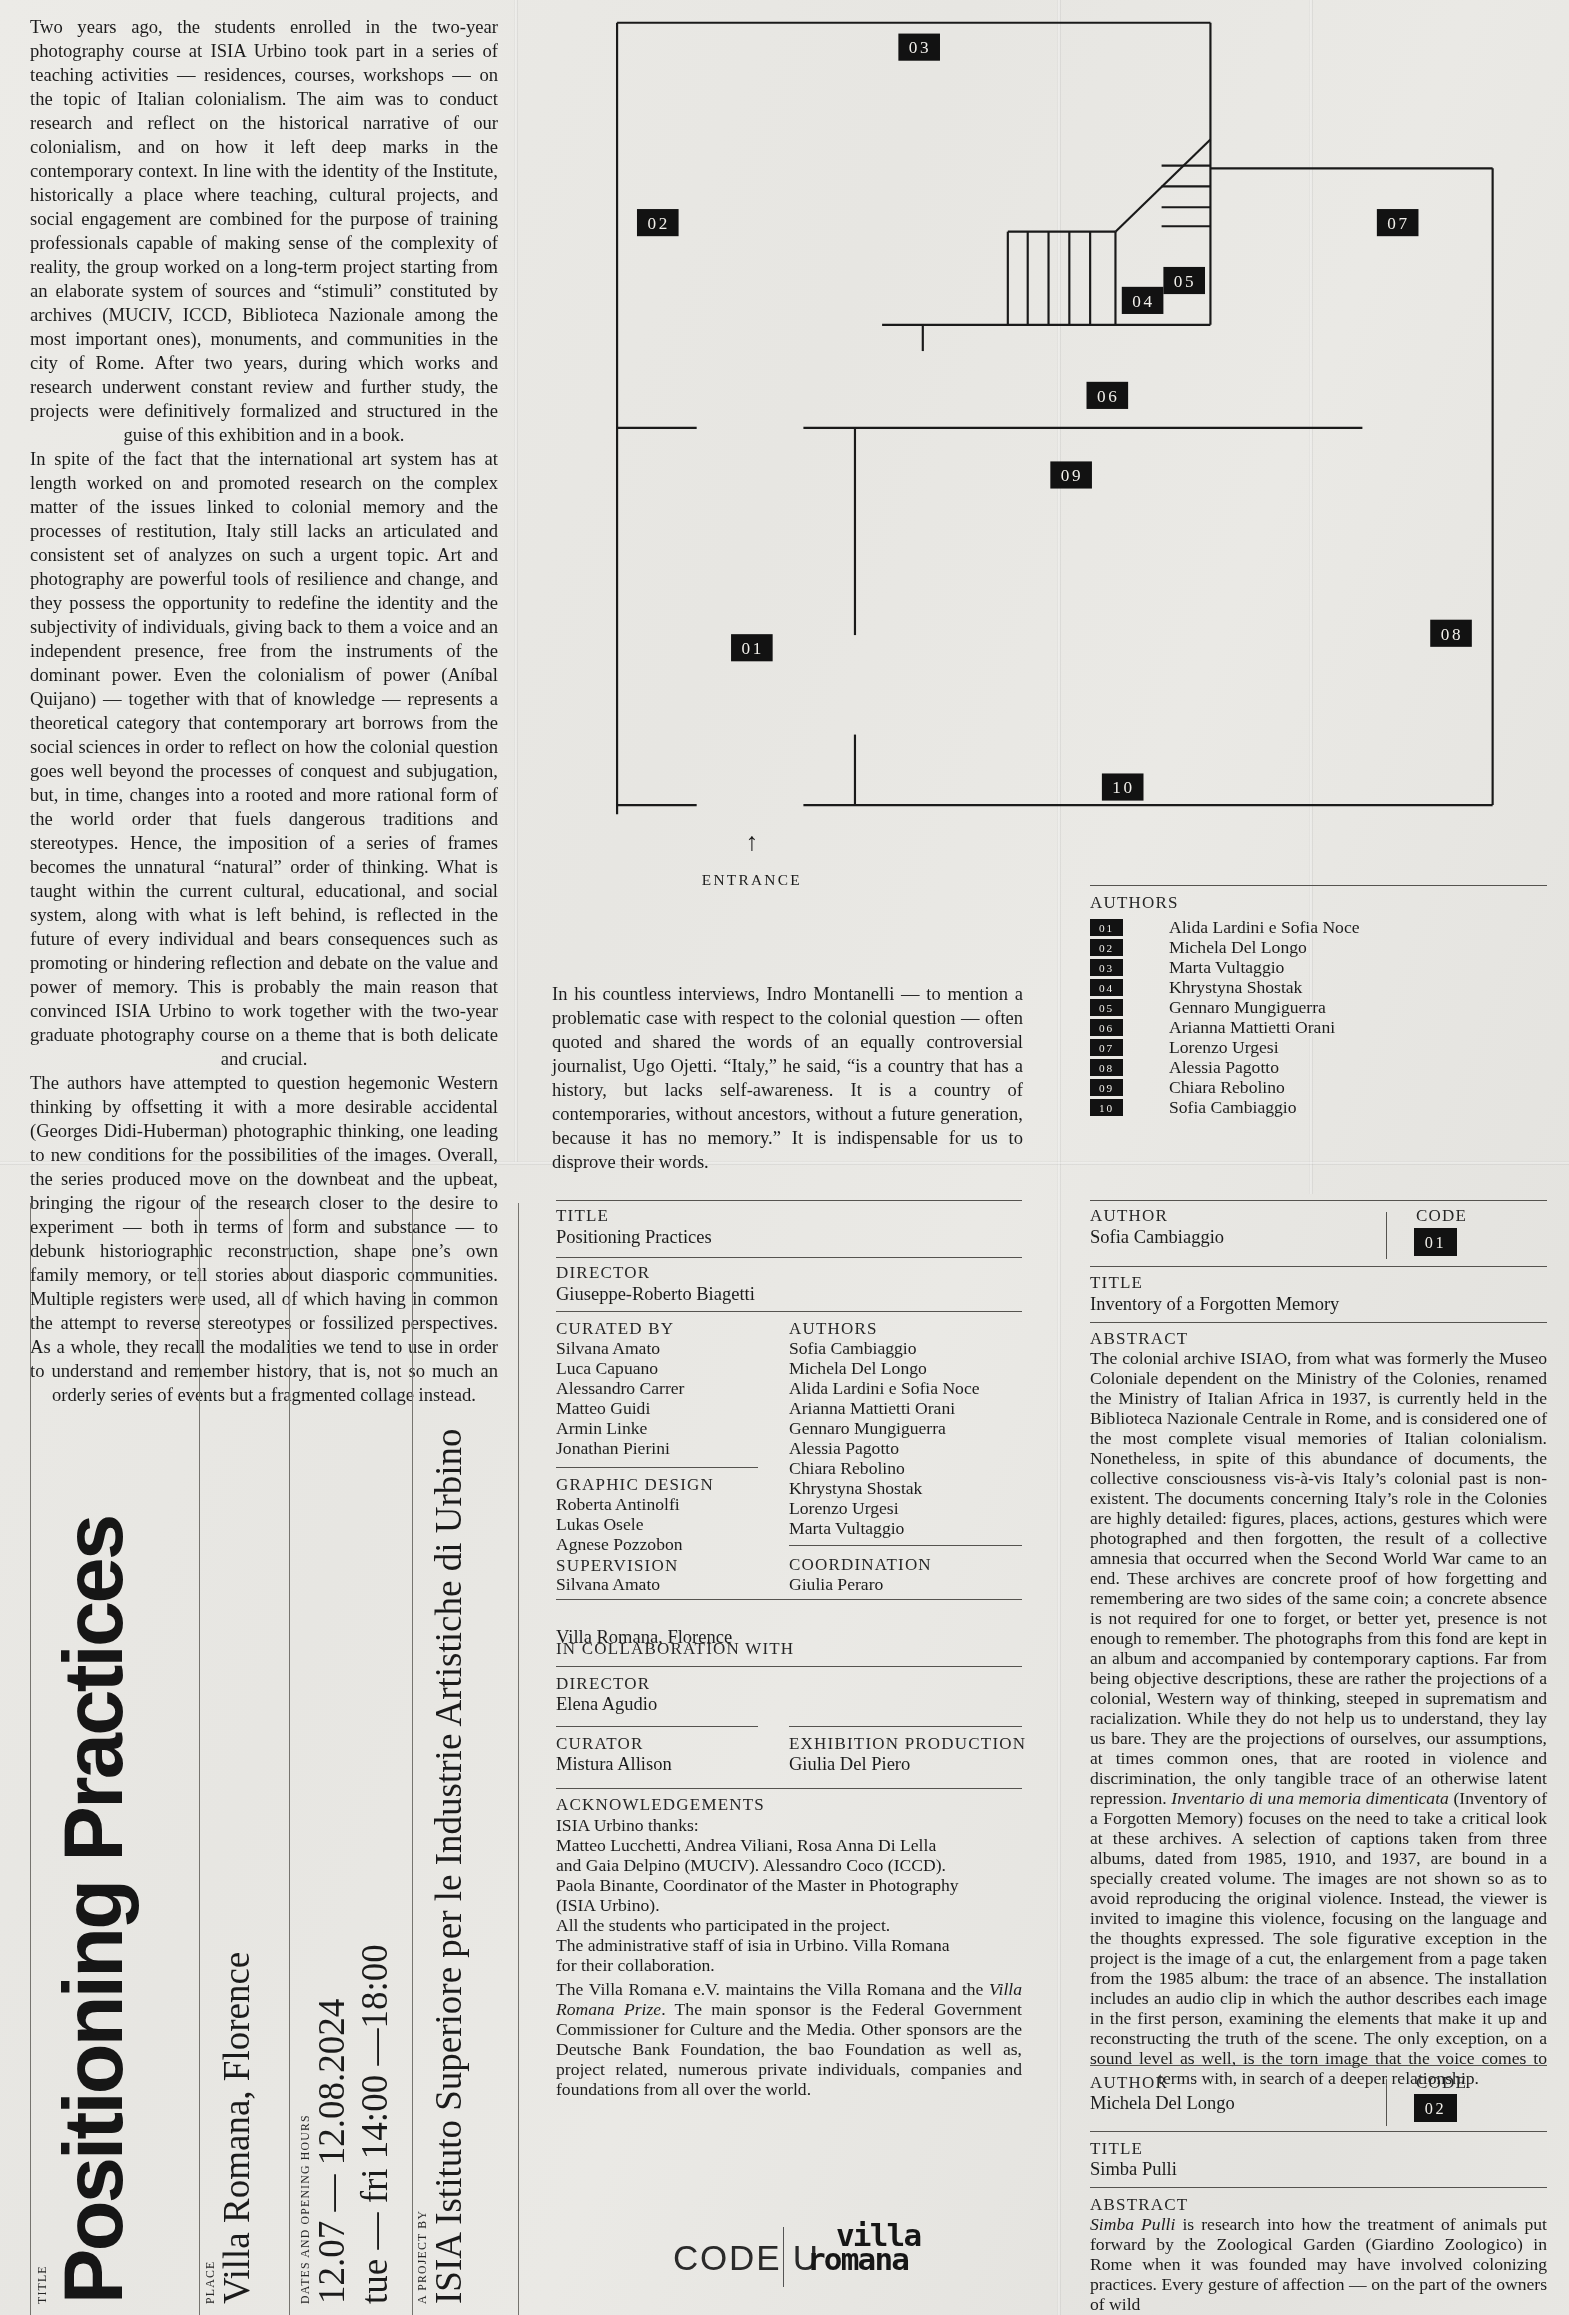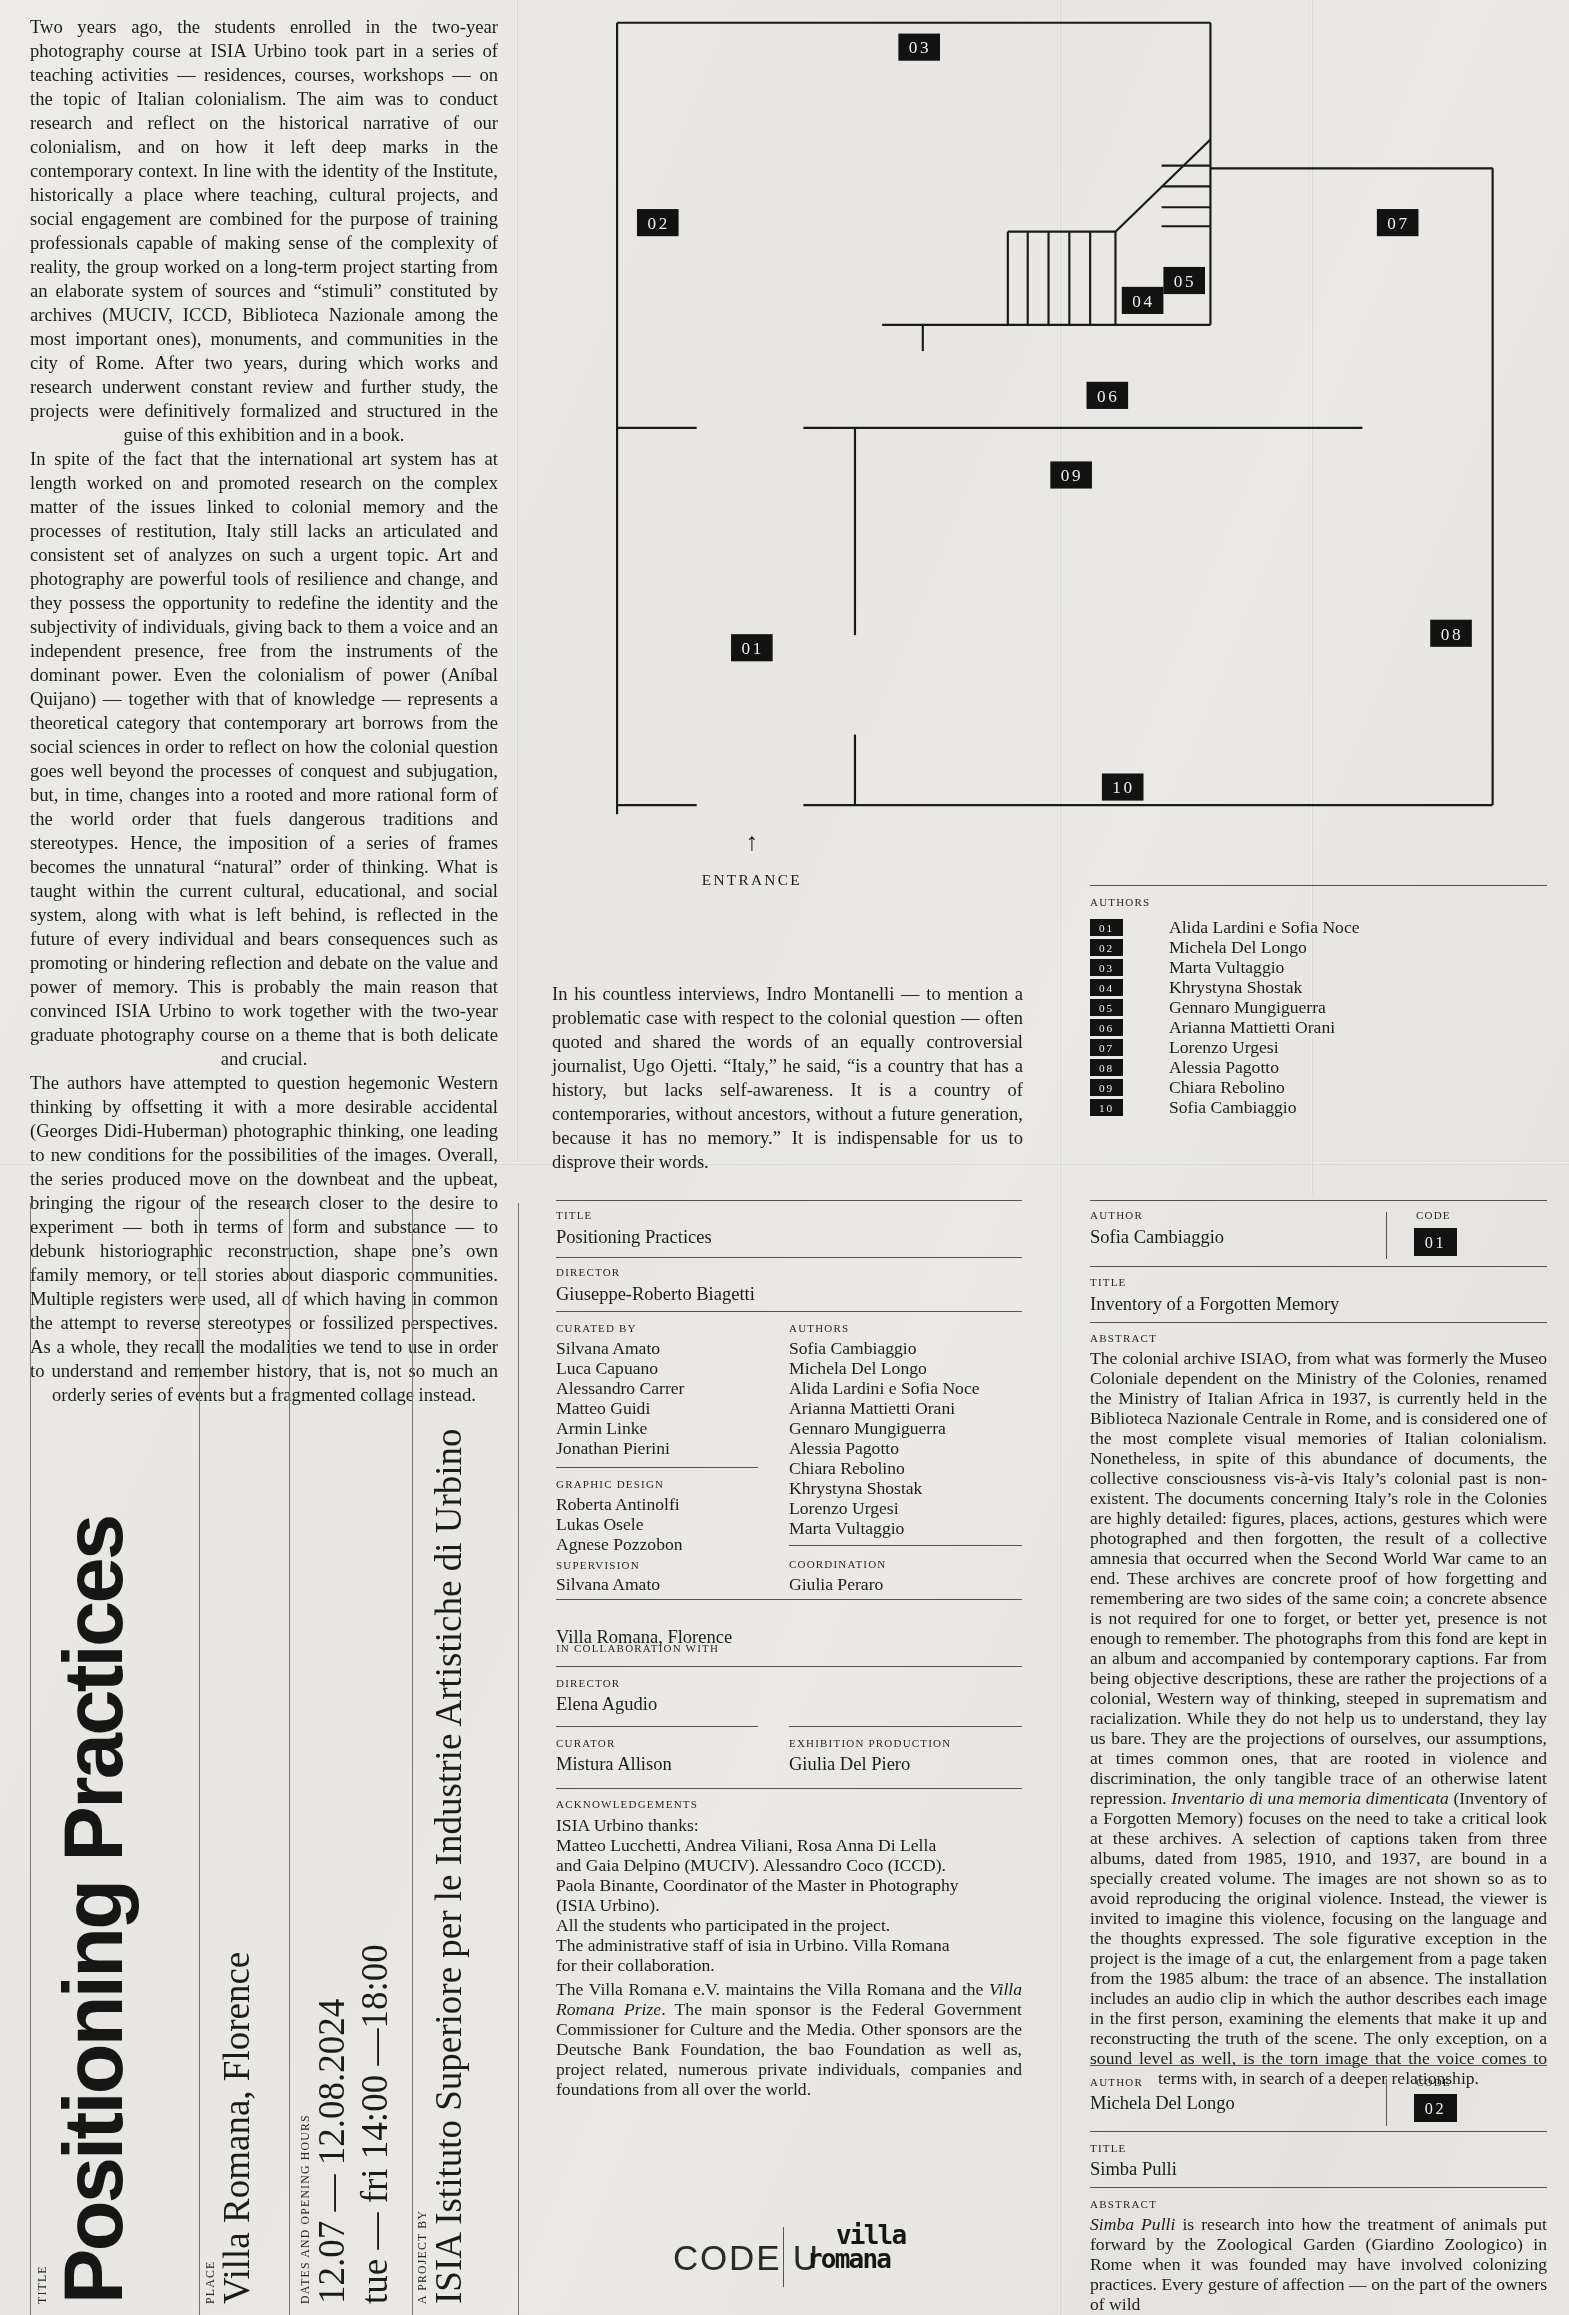--- a/index.html
+++ b/index.html
@@ -10,21 +10,21 @@
   }
   em{font-style:italic;}
   .abs{position:absolute;}
   
   .vcrease{position:absolute;width:3.6px;background:linear-gradient(to right,rgba(0,0,0,.05),rgba(255,255,255,.45),rgba(0,0,0,.09));}
   .hcrease{position:absolute;height:3.6px;background:linear-gradient(to bottom,rgba(0,0,0,.05),rgba(255,255,255,.45),rgba(0,0,0,.09));}
   
   .essay{width:468px; font-size:18.6px; line-height:24px; text-align:justify; hyphens:auto;}
   .essay p{margin:0; text-align:justify; text-align-last:center;}
   .body-just{font-size:18.5px; line-height:24px; text-align:justify; hyphens:auto;}
-  .lbl{font-size:11px; line-height:13.6px; letter-spacing:1.2px; text-transform:uppercase; color:#262626;}
+  .lbl{font-size:17px; line-height:13.6px; letter-spacing:1.2px; text-transform:uppercase; color:#262626;}
   .val{font-size:18.5px; line-height:22px; color:#1b1b1b;}
   .namelist{font-size:17.6px; line-height:20px; white-space:pre-line;}
   .rule{position:absolute; height:0.9px; background:#55534f;}
   .vrule{position:absolute; width:0.9px; background:#76746f;}
   .abstract{font-size:17.6px; line-height:20px; text-align:justify; text-align-last:center; hyphens:auto;}
   .abstract2{font-size:17.6px; line-height:20px; text-align:justify; hyphens:auto;}
   
   .badge{display:inline-block; background:#121212; color:#f1efea; text-align:center;
          font-family:"Liberation Serif",serif; letter-spacing:2.7px;}
   .code-badge{width:43px; height:28px; line-height:29px; font-size:16.3px;}
@@ -33,21 +33,21 @@
   .auth-row .nm{position:absolute; left:79px; top:0; font-size:17.6px; line-height:20px; white-space:nowrap;}
   
   .rot{position:absolute; transform:rotate(-90deg); transform-origin:0 0; white-space:nowrap;}
   .rot-lbl{font-size:11.8px; letter-spacing:1.2px; text-transform:uppercase; color:#262626; line-height:12.7px;}
   .rot-big{font-family:"Liberation Sans","DejaVu Sans",sans-serif; font-weight:bold; font-size:83px; line-height:83px; letter-spacing:-2.7px; color:#161616;}
   .rot-med{font-size:37px; line-height:43px; color:#1b1b1b;}
   
   #plan text{font-family:"Liberation Serif",serif;}
   
   .isiau{font-family:"Liberation Sans","DejaVu Sans",sans-serif; font-size:35px; letter-spacing:1.8px; color:#2a2a2a;}
-  .villa-logo{font-family:"DejaVu Sans Mono",monospace; font-weight:bold; font-size:26px; line-height:23.5px; letter-spacing:-1.8px; color:#161616;}
+  .villa-logo{font-family:"DejaVu Sans Mono",monospace; font-weight:bold; font-size:31px; line-height:23.5px; letter-spacing:-1.8px; color:#161616;}
 </style>
 </head>
 <body>
 
 <div id="sheet">
 
   <div class="vcrease" style="left:514px;top:0;height:1162px"></div>
   <div class="vcrease" style="left:1057px;top:0;height:2316px"></div>
   <div class="vcrease" style="left:1309px;top:0;height:1194px"></div>
   <div class="hcrease" style="left:0;top:1161px;width:1569px"></div>

